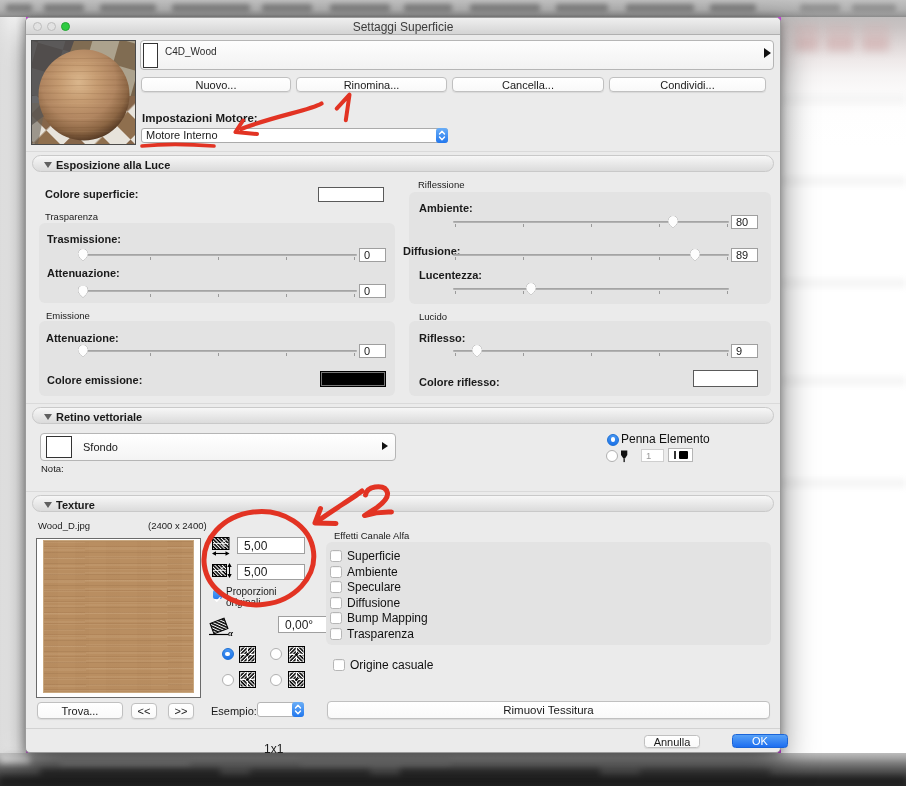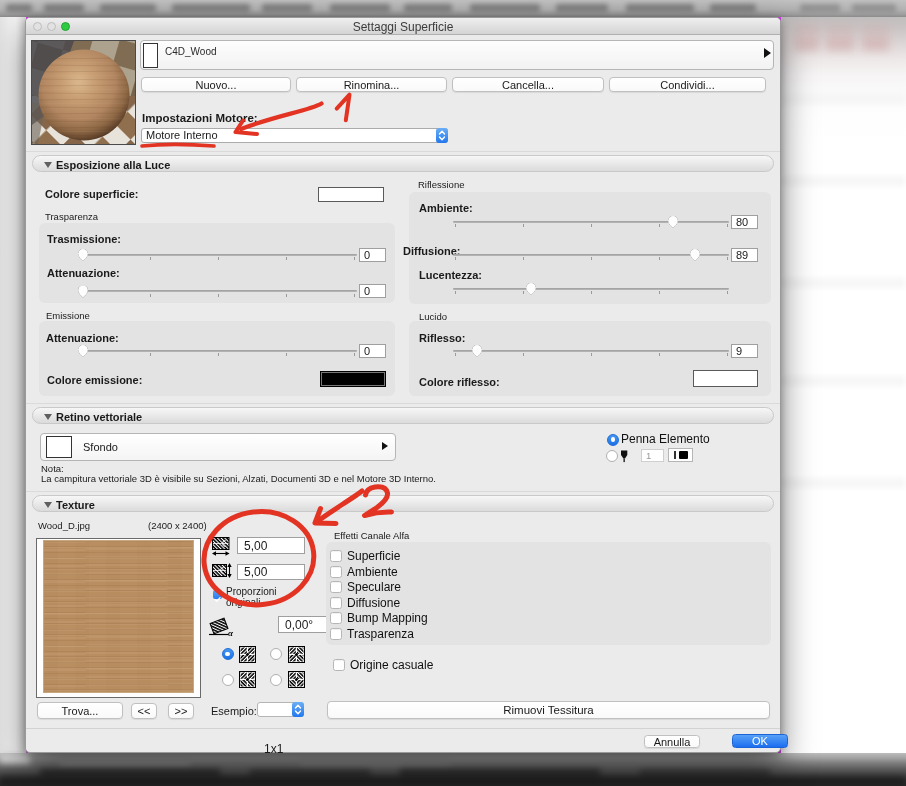--- a/index.html
+++ b/index.html
@@ -287,21 +287,20 @@
     <div class="abs hline" style="left:0px; top:385px; width:754px;"></div>
     <div class="abs sect" style="left:6px; top:389px; width:742px;">
       <div class="tri"></div>
         <div class="st">Retino vettoriale</div>
     </div>
     <div class="abs" style="left:14px; top:415px; width:356px; height:28px; background:linear-gradient(180deg,#fff,#f4f4f4); border:1px solid #b5b5b5; border-radius:4px;"></div>
     <div class="abs swatch" style="left:20px; top:418px; width:26px; height:22px; border-color:#333;"></div>
     <div class="abs" style="left:57px; top:423px; font-size:11px; color:#1a1a1a;">Sfondo</div>
     <div class="abs" style="left:356px; top:424px; width:0; height:0; border-top:4.5px solid transparent; border-bottom:4.5px solid transparent; border-left:6px solid #111;"></div>
     <div class="abs slbl" style="left:15px; top:445px;">Nota:</div>
-    <div class="abs slbl" style="left:15px; top:455px;">La campitura vettoriale 3D è visibile su Sezioni, Alzati, Documenti 3D e nel Motore 3D Interno.</div>
 
     <div class="abs bdot" style="left:581px; top:415.5px; width:12px; height:12px;"></div>
     <div class="abs cblbl" style="left:595px; top:414px;">Penna Elemento</div>
     <div class="abs radio" style="left:580px; top:432px; width:12px; height:12px;"></div>
     <div class="abs" style="left:593px; top:432px;">
       <svg width="10" height="14" viewBox="0 0 10 14">
           <path d="M2 0.5 H8.3 V5 L6 8.5 H4.4 L2 5 Z" fill="#111"></path>
           <rect x="4.5" y="8.5" width="1.3" height="3.6" fill="#111"></rect>
         </svg>
     </div>

